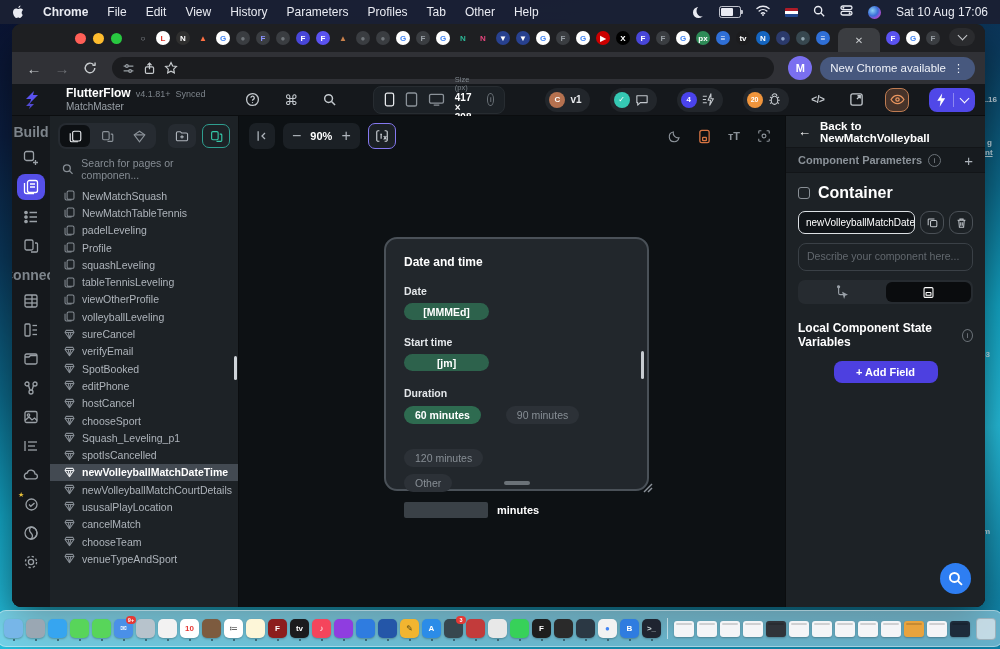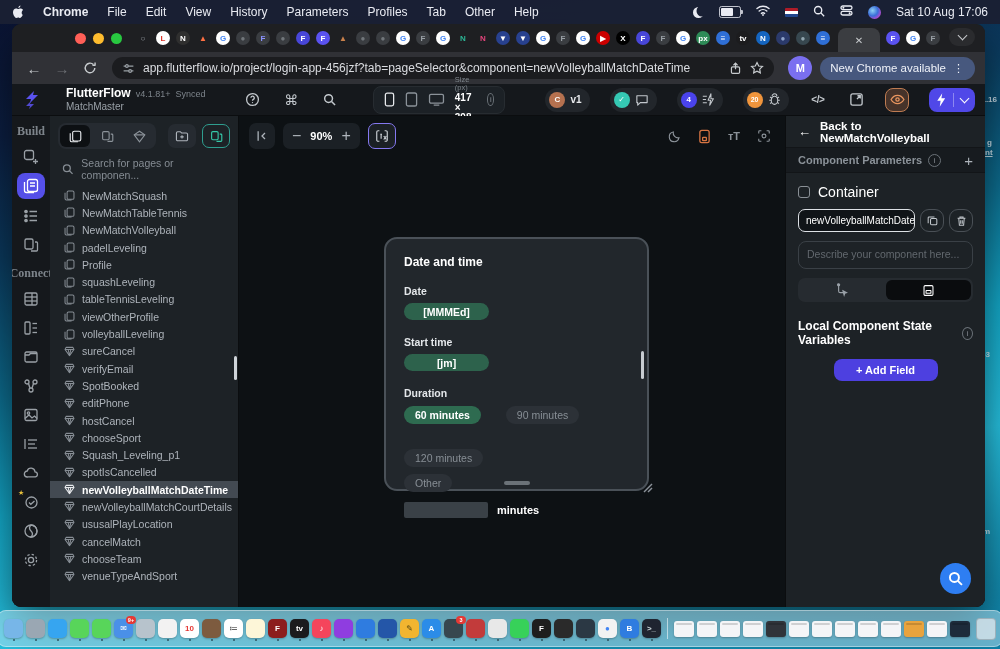--- a/index.html
+++ b/index.html
@@ -80,21 +80,21 @@
   .staticon{color:#c3c8cd;display:flex;}
   .codeicon{color:#c3c8cd;font-size:10px;font-weight:bold;letter-spacing:-.5px;}
   .eyebtn{width:30px;height:24px;border-radius:8px;background:#46332a;border:1.5px solid #bf7c52;display:flex;align-items:center;justify-content:center;box-sizing:border-box;}
   .runbtn{height:24px;border-radius:8px;background:#5048e8;display:flex;align-items:center;padding:0 7px;gap:7px;}
   .runbtn .sep{width:1px;height:14px;background:rgba(255,255,255,.35);}
   .runbtn .chev{border-color:#fff;}
 
   .ffbody{flex:1;display:flex;min-height:0;}
   
   .rail{width:38px;background:#15181c;display:flex;flex-direction:column;align-items:center;padding-top:5px;flex:0 0 auto;}
-  .raillabel{color:#7d848b;font-size:12px;font-weight:bold;margin:3px 12px;font-family:Liberation Serif, serif;}
+  .raillabel{color:#7d848b;font-size:14px;font-weight:bold;margin:3px 12px;}
   .railbtn{width:28px;height:29px;display:flex;align-items:center;justify-content:center;color:#9aa0a6;position:relative;}
   .railbtn.sel{background:#554fe8;border-radius:8px;color:#fff;width:28px;height:26px;margin:2px 0;}
   .railbtn .star{position:absolute;top:2px;left:1px;color:#e8c13a;font-size:7px;}
 
   
   .pages{width:188px;background:#1d2226;border-right:1px solid #0b0d0f;display:flex;flex-direction:column;flex:0 0 auto;position:relative;}
   .ptop{display:flex;align-items:center;padding:7px 8px 4px;gap:6px;}
   .segwrap{background:#262b31;border-radius:8px;display:flex;padding:2px;gap:2px;}
   .segcell{width:30px;height:22px;border-radius:6px;display:flex;align-items:center;justify-content:center;color:#8b9299;}
   .segcell.on{background:#0d1013;color:#e8eaed;}
@@ -139,21 +139,21 @@
   
   .rpanel{width:200px;background:#1d2226;border-left:1px solid #0b0d0f;padding:0 12px;box-sizing:border-box;flex:0 0 auto;}
   .backrow{display:flex;align-items:center;gap:9px;height:27px;margin-top:2px;color:#fff;}
   .backrow .arrow{font-size:13px;}
   .backrow .t{font-size:11.5px;font-weight:bold;}
   .paramrow{height:24px;margin:2px -12px 0;padding:0 12px;background:#171b1f;display:flex;align-items:center;gap:6px;color:#8b9299;font-size:11px;font-weight:bold;border-top:1px solid #121518;border-bottom:1px solid #121518;}
   .paramrow .plus{margin-left:auto;font-size:15px;color:#aeb4bb;font-weight:normal;}
   .inforing{width:11px;height:11px;border:1px solid #6b7278;border-radius:50%;font-size:7.5px;display:flex;align-items:center;justify-content:center;color:#8b9299;font-weight:normal;}
   .controw{display:flex;align-items:center;gap:8px;margin-top:11px;}
   .cbox{width:12px;height:12px;border:1.5px solid #8a9096;border-radius:3px;box-sizing:border-box;}
-  .controw span{color:#fff;font-size:14px;font-weight:normal;}
+  .controw span{color:#fff;font-size:16px;font-weight:bold;}
   .inprow{display:flex;align-items:center;gap:5px;margin-top:9px;}
   .nameinput{flex:1;height:23px;background:#101418;border:1.5px solid #dde1e5;border-radius:7px;color:#fff;font-size:10px;display:flex;align-items:center;padding:0 7px;white-space:nowrap;overflow:hidden;box-sizing:border-box;}
   .iconbtn{width:24px;height:23px;border:1.5px solid #4a5056;border-radius:9px;display:flex;align-items:center;justify-content:center;color:#c3c8cd;box-sizing:border-box;flex:0 0 auto;}
   .descbox{margin-top:9px;height:28px;border:1.5px solid #3a4046;border-radius:8px;color:#62686e;font-size:10.5px;padding:6px 8px;box-sizing:border-box;}
   .toggle{margin-top:9px;height:24px;background:#262b30;border-radius:7px;display:flex;padding:2px;box-sizing:border-box;}
   .tg{flex:1;display:flex;align-items:center;justify-content:center;color:#9aa1a8;border-radius:6px;}
   .tg.on{background:#0a0c0e;color:#fff;}
   .lcsv{display:flex;align-items:center;gap:6px;margin-top:17px;color:#fff;font-size:12px;font-weight:bold;}
   .addfield{margin:12px auto 0;width:104px;height:22px;background:#4d40e0;border-radius:8px;color:#fff;font-size:11px;font-weight:bold;display:flex;align-items:center;justify-content:center;gap:5px;}
 
@@ -299,21 +299,20 @@
       </span>
     <div class="omnibox">
       <span class="obicon">
           <svg width="13" height="13" viewBox="0 0 16 16" fill="none" stroke="#9aa0a6" stroke-width="1.5">
             <line x1="2" y1="5" x2="14" y2="5"></line>
             <line x1="2" y1="11" x2="14" y2="11"></line>
             <circle cx="6" cy="5" r="1.7" fill="#202124"></circle>
             <circle cx="10" cy="11" r="1.7" fill="#202124"></circle>
           </svg>
         </span>
-      <span class="url">app.flutterflow.io/project/login-app-456jzf?tab=pageSelector&amp;component=newVolleyballMatchDateTime</span>
       <span class="obicon">
           <svg width="13" height="13" viewBox="0 0 16 16" fill="none" stroke="#c6cacd" stroke-width="1.5">
             <rect x="3" y="6" width="10" height="8" rx="1.5"></rect>
             <line x1="8" y1="1.5" x2="8" y2="9"></line>
             <path d="M5.5 4 8 1.5 10.5 4"></path>
           </svg>
         </span>
       <span class="obicon">
           <svg width="14" height="14" viewBox="0 0 16 16" fill="none" stroke="#c6cacd" stroke-width="1.4">
             <path d="M8 1.8l1.9 3.9 4.3.6-3.1 3 .7 4.3L8 11.6l-3.8 2 .7-4.3-3.1-3 4.3-.6z"></path>
@@ -607,29 +606,20 @@
                 <span>NewMatchSquash</span>
               </div>
               <div class="plist-row">
                 <span class="ic">
                   <svg width="11" height="11" viewBox="0 0 16 16" fill="none" stroke="currentColor" stroke-width="1.5">
                     <rect x="4.5" y="1.5" width="10" height="12" rx="2"></rect>
                     <path d="M1.5 4v8.5a2 2 0 0 0 2 2H11"></path>
                   </svg>
                 </span>
                 <span>NewMatchTableTennis</span>
-              </div>
-              <div class="plist-row">
-                <span class="ic">
-                  <svg width="11" height="11" viewBox="0 0 16 16" fill="none" stroke="currentColor" stroke-width="1.5">
-                    <rect x="4.5" y="1.5" width="10" height="12" rx="2"></rect>
-                    <path d="M1.5 4v8.5a2 2 0 0 0 2 2H11"></path>
-                  </svg>
-                </span>
-                <span>NewMatchVolleyball</span>
               </div>
               <div class="plist-row">
                 <span class="ic">
                   <svg width="11" height="11" viewBox="0 0 16 16" fill="none" stroke="currentColor" stroke-width="1.5">
                     <rect x="4.5" y="1.5" width="10" height="12" rx="2"></rect>
                     <path d="M1.5 4v8.5a2 2 0 0 0 2 2H11"></path>
                   </svg>
                 </span>
                 <span>padelLeveling</span>
               </div>

